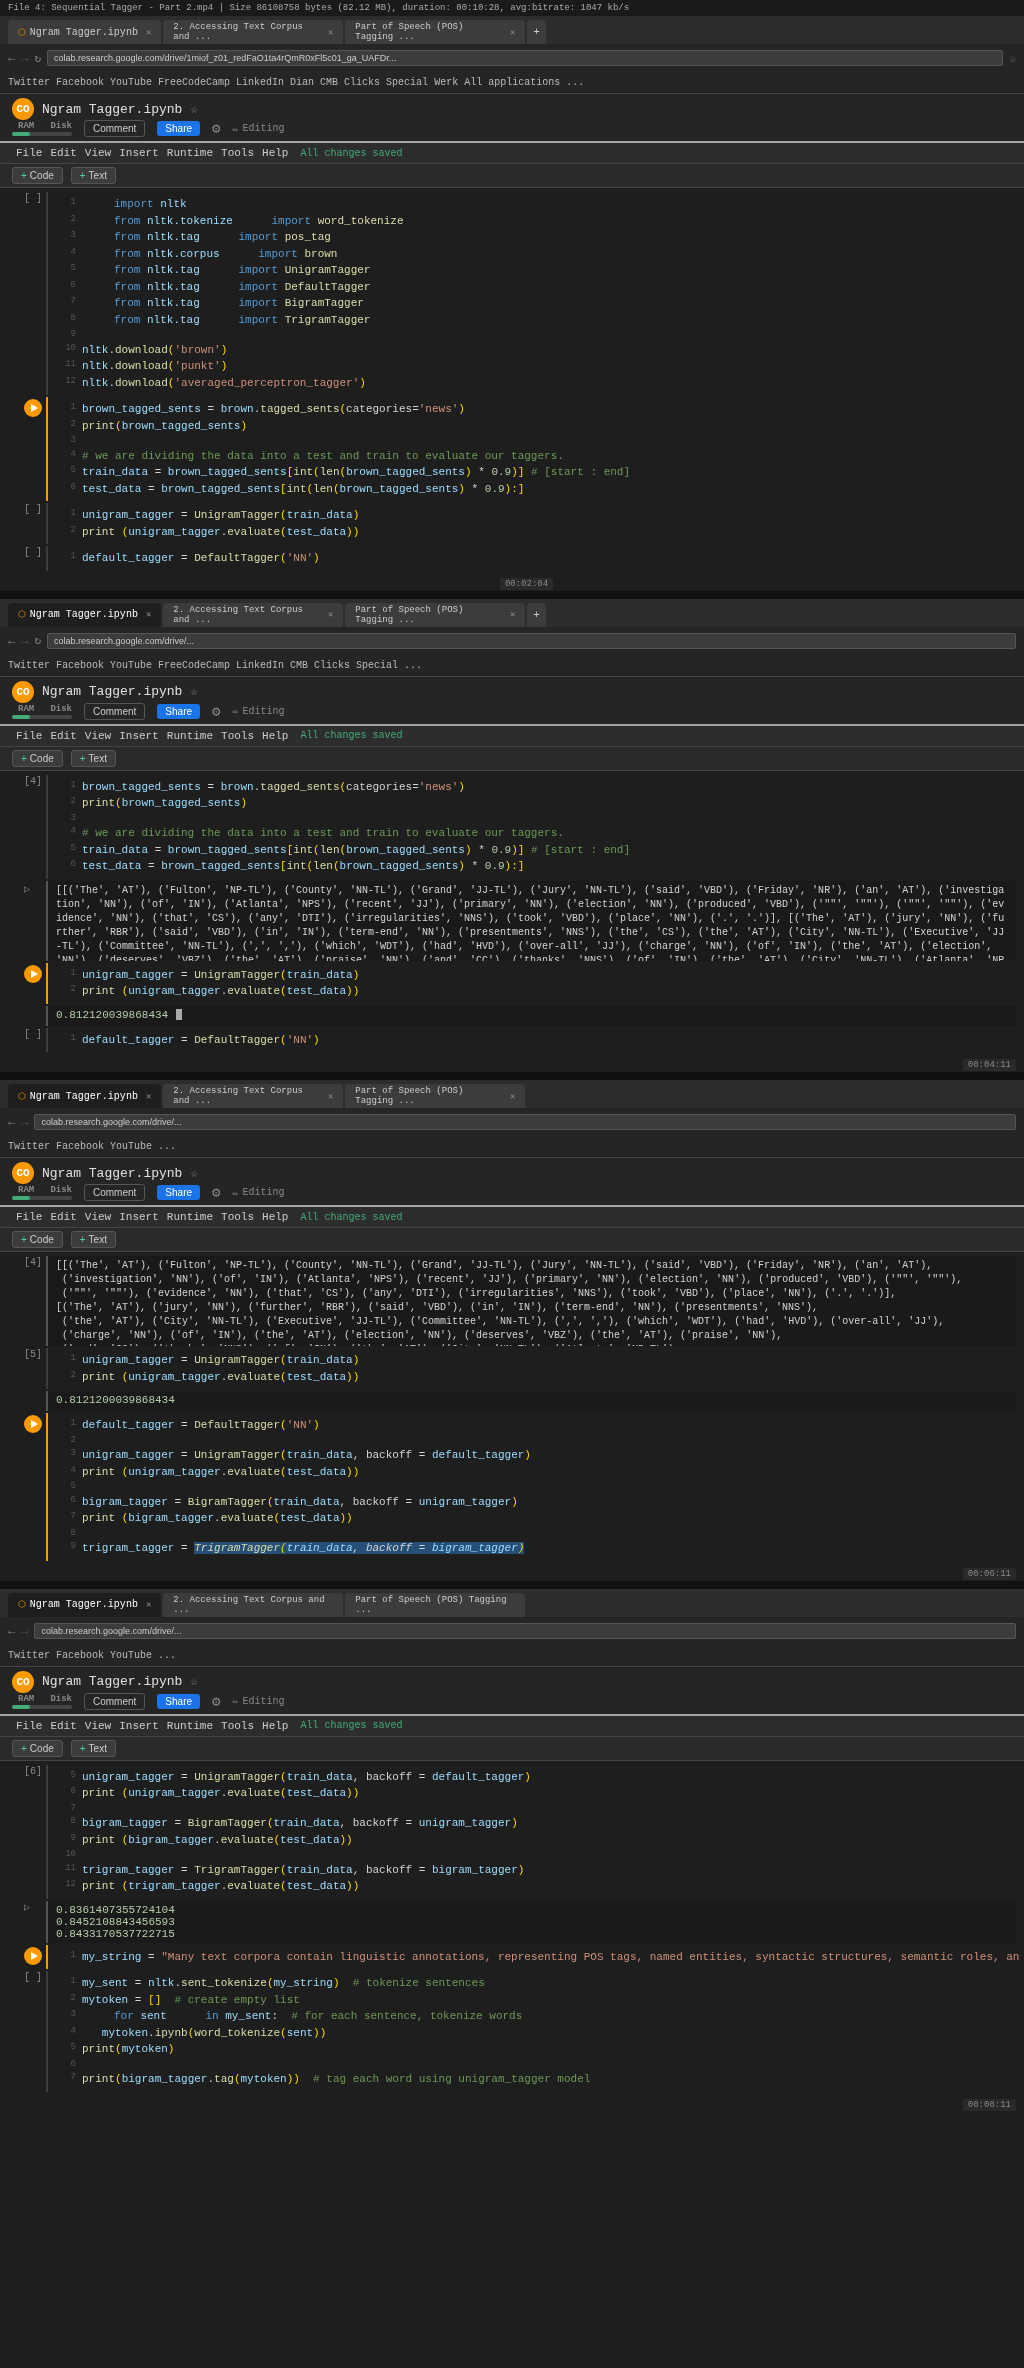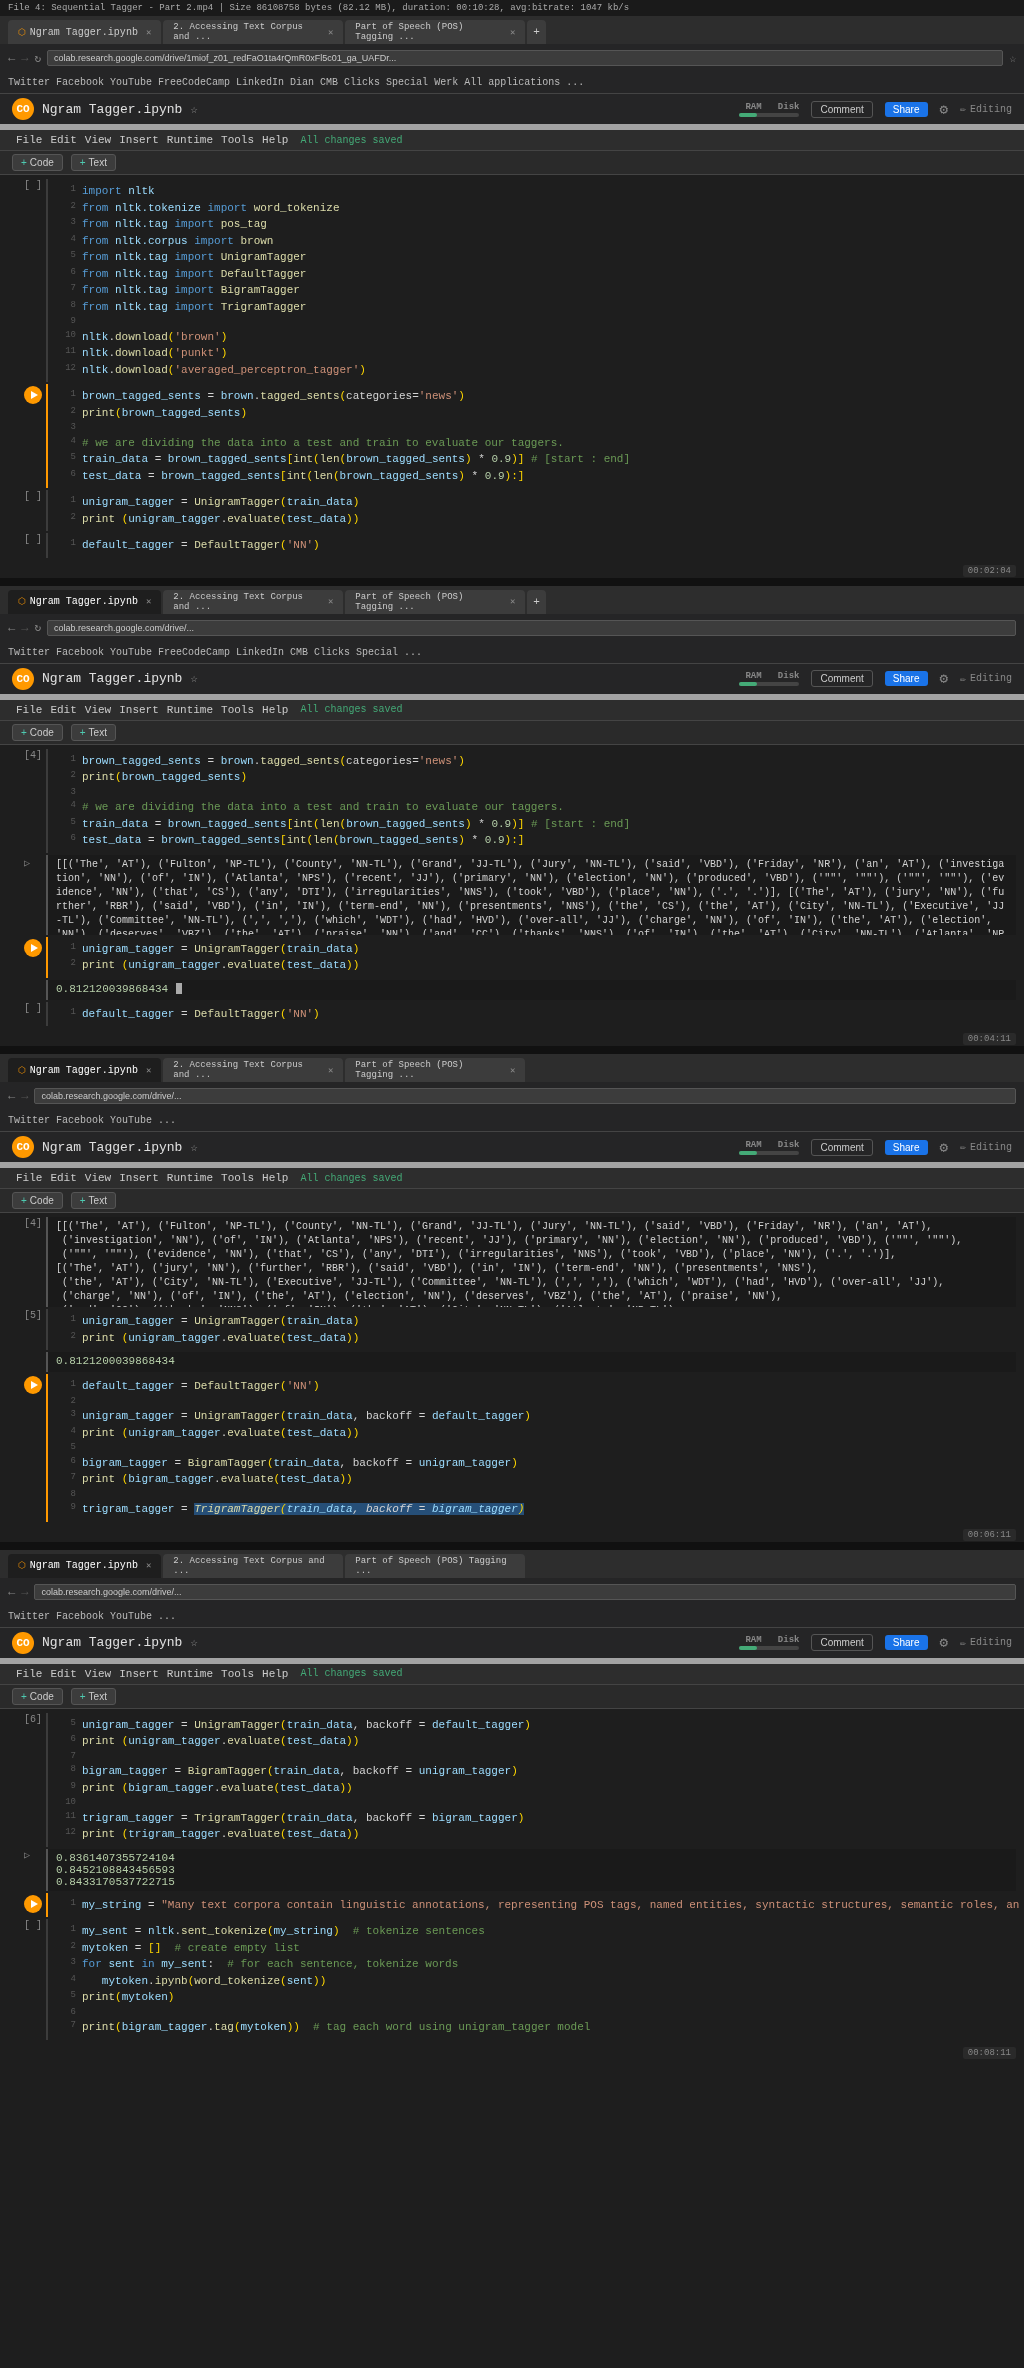--- a/index.html
+++ b/index.html
@@ -83,23 +83,24 @@
       font-size: 10px;
       color: #bbb;
       white-space: nowrap;
     }
 
     
     .nb-header {
       background: #252526;
       padding: 4px 12px;
       display: flex;
-      align-items: center;
+      align-items: flex-start;
       justify-content: space-between;
-      border-bottom: 6px solid #a3a3a3;
+      border-bottom: 2px solid #a3a3a3;
+      flex-direction: column;
     }
 
     .nb-logo-circle {
       width: 22px;
       height: 22px;
       border-radius: 50%;
       background: #f90;
       display: flex;
       align-items: center;
       justify-content: center;
@@ -241,21 +242,21 @@
     }
 
     .code-text {
       font-family: 'Courier New', monospace;
       font-size: 11px;
       color: #d4d4d4;
       white-space: pre;
     }
 
     
-    .kw { color: #569cd6; }
+    .kw { color: #569cd6; margin-left: 32px; }
     .fn { color: #dcdcaa; }
     .str { color: #ce9178; }
     .cm { color: #6a9955; }
     .num { color: #b5cea8; }
     .var { color: #9cdcfe; }
     .paren { color: #ffd700; }
     .op { color: #d4d4d4; }
     .sel { background: #264f78; font-style: italic; }
 
     .output-text {
@@ -538,21 +539,21 @@
         <div class="cell-content">
           <div class="code-line">
               <span class="line-num">1</span>
               <span class="code-text"><span class="var">default_tagger</span> <span class="op">=</span> <span class="fn">DefaultTagger</span><span class="paren">(</span><span class="str">'NN'</span><span class="paren">)</span></span>
             </div>
         </div>
       </div>
     </div>
   </div>
 
-  <div style="text-align:right; padding:2px 8px; background:#1e1e1e;margin-left:29px;">
+  <div style="text-align:center; padding:2px 8px; background:#1e1e1e;margin-left:29px;">
     <span style="font-size:9px; color:#888; background:#2a2a2a; padding:1px 5px; border-radius:2px;">00:02:04</span>
   </div>
 </div>
 
 <div class="section-sep"></div>
 
 <div class="pane-wrap">
   <div class="browser-tabs">
     <div class="browser-tab active">
       <span style="color:#f90; font-size:9px;">⬡</span>

